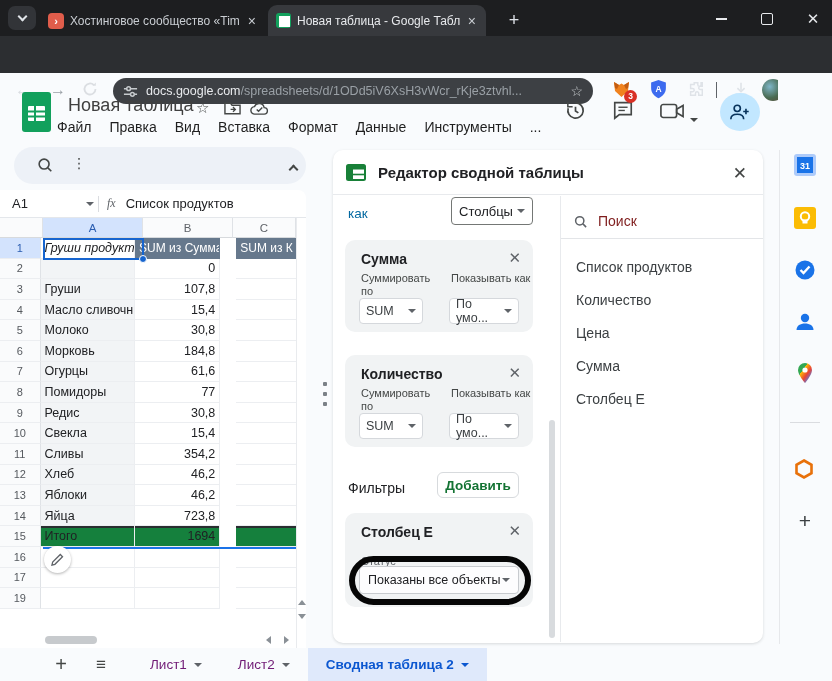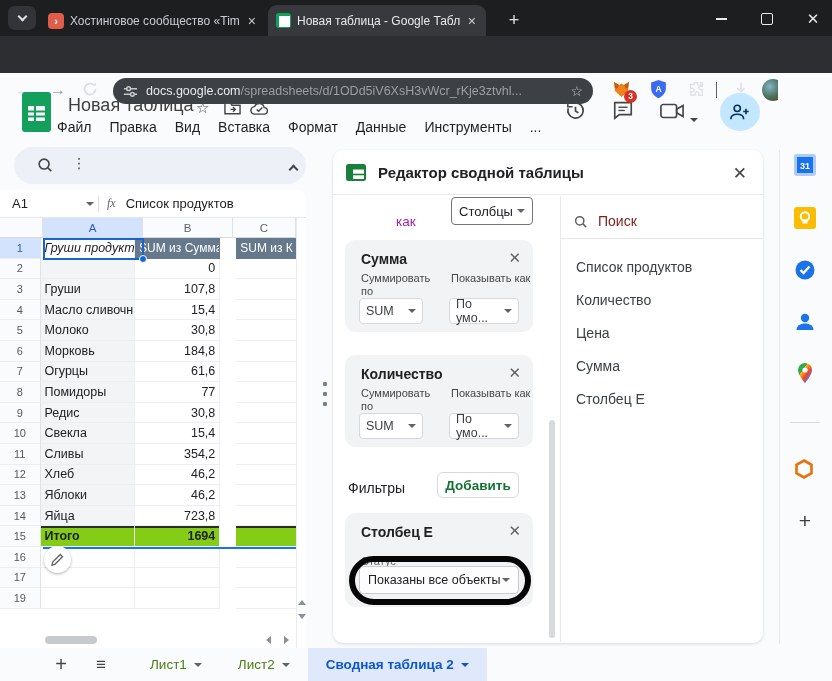--- a/index.html
+++ b/index.html
@@ -74,21 +74,21 @@
   .grow { display:flex; height:20.6px; }
   .grow > div { border-bottom:1px solid #eceef1; display:flex; align-items:center; overflow:hidden; white-space:nowrap; }
   .c-rn { width:43px; justify-content:center; background:#fafbfc; color:#55595e; font-size:11px; border-right:1px solid #dfe2e6; }
   .c-rn.rn-sel { background:#d3e3fd; color:#2a5db0; }
   .c-a { width:100px; padding:0 4px; font-size:12.5px; color:#202124; border-right:1px solid #eceef1; }
   .c-b { width:90px; padding:0 4px; font-size:12.5px; color:#202124; justify-content:flex-end; border-right:1px solid #eceef1; }
   .c-c { width:63px; padding:0 4px; font-size:12.5px; color:#202124; justify-content:flex-end;margin-left:16px; }
   .shade { background:#f2f4f6; }
   .a1cell { font-style:italic; }
   .hdrcell { background:#66788c !important; color:#fff !important; justify-content:flex-start !important; font-size:12px !important; border-color:#66788c !important; }
-  .totcell { background:#84cc16; font-weight:bold; box-shadow:inset 0 2px 0 #2a2d30; }
+  .totcell { background:#15803d; font-weight:normal; box-shadow:inset 0 2px 0 #2a2d30; }
 
   #selbox { position:absolute; left:43px; top:48px; width:101px; height:22px; border:2px solid #1765cf; pointer-events:none; }
   #filldot { position:absolute; left:139px; top:65px; width:8px; height:8px; border-radius:50%; background:#1765cf; border:1px solid #fff; }
   #pivot-bottom { position:absolute; left:43px; top:357px; width:253px; height:2px; background:#1a73e8; }
   #pencil-fab { position:absolute; left:44px; top:356px; width:27px; height:27px; border-radius:50%; background:#fff; box-shadow:0 1px 3px rgba(0,0,0,.3); display:flex; align-items:center; justify-content:center; }
   #vscroll-line { position:absolute; left:296px; top:28px; width:1px; height:430px; background:#e9ebee; }
   .scr-tri { position:absolute; width:0; height:0; }
   #vs-up { left:298px; top:410px; border-left:4px solid transparent; border-right:4px solid transparent; border-bottom:5px solid #8a9096; }
   #vs-dn { left:298px; top:424px; border-left:4px solid transparent; border-right:4px solid transparent; border-top:5px solid #8a9096; }
   #hs-thumb { position:absolute; left:45px; top:446px; width:52px; height:8px; border-radius:4px; background:#c7cacd; }
@@ -98,21 +98,21 @@
   #drag-dots { position:absolute; left:322px; top:382px; width:6px; }
   #drag-dots i { display:block; width:4px; height:4px; border-radius:1px; background:#7b8187; margin:0 auto 6px; }
 
   
   #panel { position:absolute; left:333px; top:150px; width:430px; height:493px; background:#fff; border-radius:10px; box-shadow:0 1px 3px rgba(60,64,67,.18); }
   #panel-hdr { position:absolute; left:0; top:0; width:430px; height:45px; border-bottom:1px solid #e8eaed; display:flex; align-items:center; }
   #panel-title { font-size:15px; font-weight:bold; color:#202124; margin-left:12px; }
   #panel-x { position:absolute; right:16px; top:13px; font-size:17px; color:#444746; }
   #panel-vsep { position:absolute; left:227px; top:46px; width:1px; height:446px; background:#e8eaed; }
 
-  #as-label { position:absolute; left:15px; top:64px; font-size:13.5px; color:#a21caf;margin-left:48px; }
+  #as-label { position:absolute; left:15px; top:56px; font-size:13.5px; color:#0369a1; }
   #as-select { position:absolute; left:118px; top:47px; width:82px; height:28px; border:1px solid #747775; border-radius:4px; display:flex; align-items:center; justify-content:space-between; padding:0 7px; font-size:13px; color:#202124; background:#fff; }
 
   .pcard { position:absolute; left:12px; width:188px; background:#f1f3f4; border-radius:10px; }
   .pcard .ttl { position:absolute; left:16px; top:11px; font-size:14px; font-weight:bold; color:#202124; }
   .pcard .x { position:absolute; right:12px; top:9px; font-size:15px; color:#5f6368; }
   .pcard .lbl { position:absolute; top:32px; font-size:11px; line-height:13px; color:#444746; width:84px; }
   .msel { position:absolute; top:58px; height:26px; background:#fff; border:1px solid #d5d8dc; border-radius:4px; display:flex; align-items:center; justify-content:space-between; padding:0 6px; font-size:12.5px; color:#3c4043; }
   #card-sum { top:90px; height:92px; }
   #card-qty { top:205px; height:92px; }
 
@@ -129,21 +129,21 @@
   #fields { position:absolute; left:243px; top:100px; width:180px; }
   .field-item { height:33px; display:flex; align-items:center; font-size:14px; color:#3c4043; }
 
   
   #ring { position:absolute; left:349px; top:556px; width:182px; height:49px; border:6px solid #060606; border-radius:26px; z-index:50; }
 
   
   #sheetbar { position:absolute; left:0; top:648px; width:778px; height:33px; background:#f9fbfd; display:flex; align-items:center; }
   #add-sheet { margin-left:48px; font-size:20px; color:#444746; width:26px; text-align:center; }
   #all-sheets { margin-left:14px; font-size:17px; color:#444746; width:26px; text-align:center; }
-  .stab { display:flex; align-items:center; gap:7px; padding:0 18px; height:33px; font-size:13.5px; color:#4d7c0f; }
+  .stab { display:flex; align-items:center; gap:7px; padding:0 18px; height:33px; font-size:13.5px; color:#701a75; }
   .stab.active { background:#dfe9fb; color:#0b57d0; font-weight:bold; }
   .stab .tri { border-top-color:#5f6368; }
   .stab.active .tri { border-top-color:#0b57d0; }
   #tab-l1 { margin-left:18px; }
 
   
   #sidebar { position:absolute; left:778px; top:73px; width:54px; height:608px; background:#f9fbfd; }
   #sidebar-line { position:absolute; left:1px; top:77px; width:1px; height:494px; background:#e6e8eb; }
   .side-ic { position:absolute; left:16px; width:22px; height:22px; }
   #sb-divider { position:absolute; left:12px; top:349px; width:30px; height:1px; background:#dadce0; }

